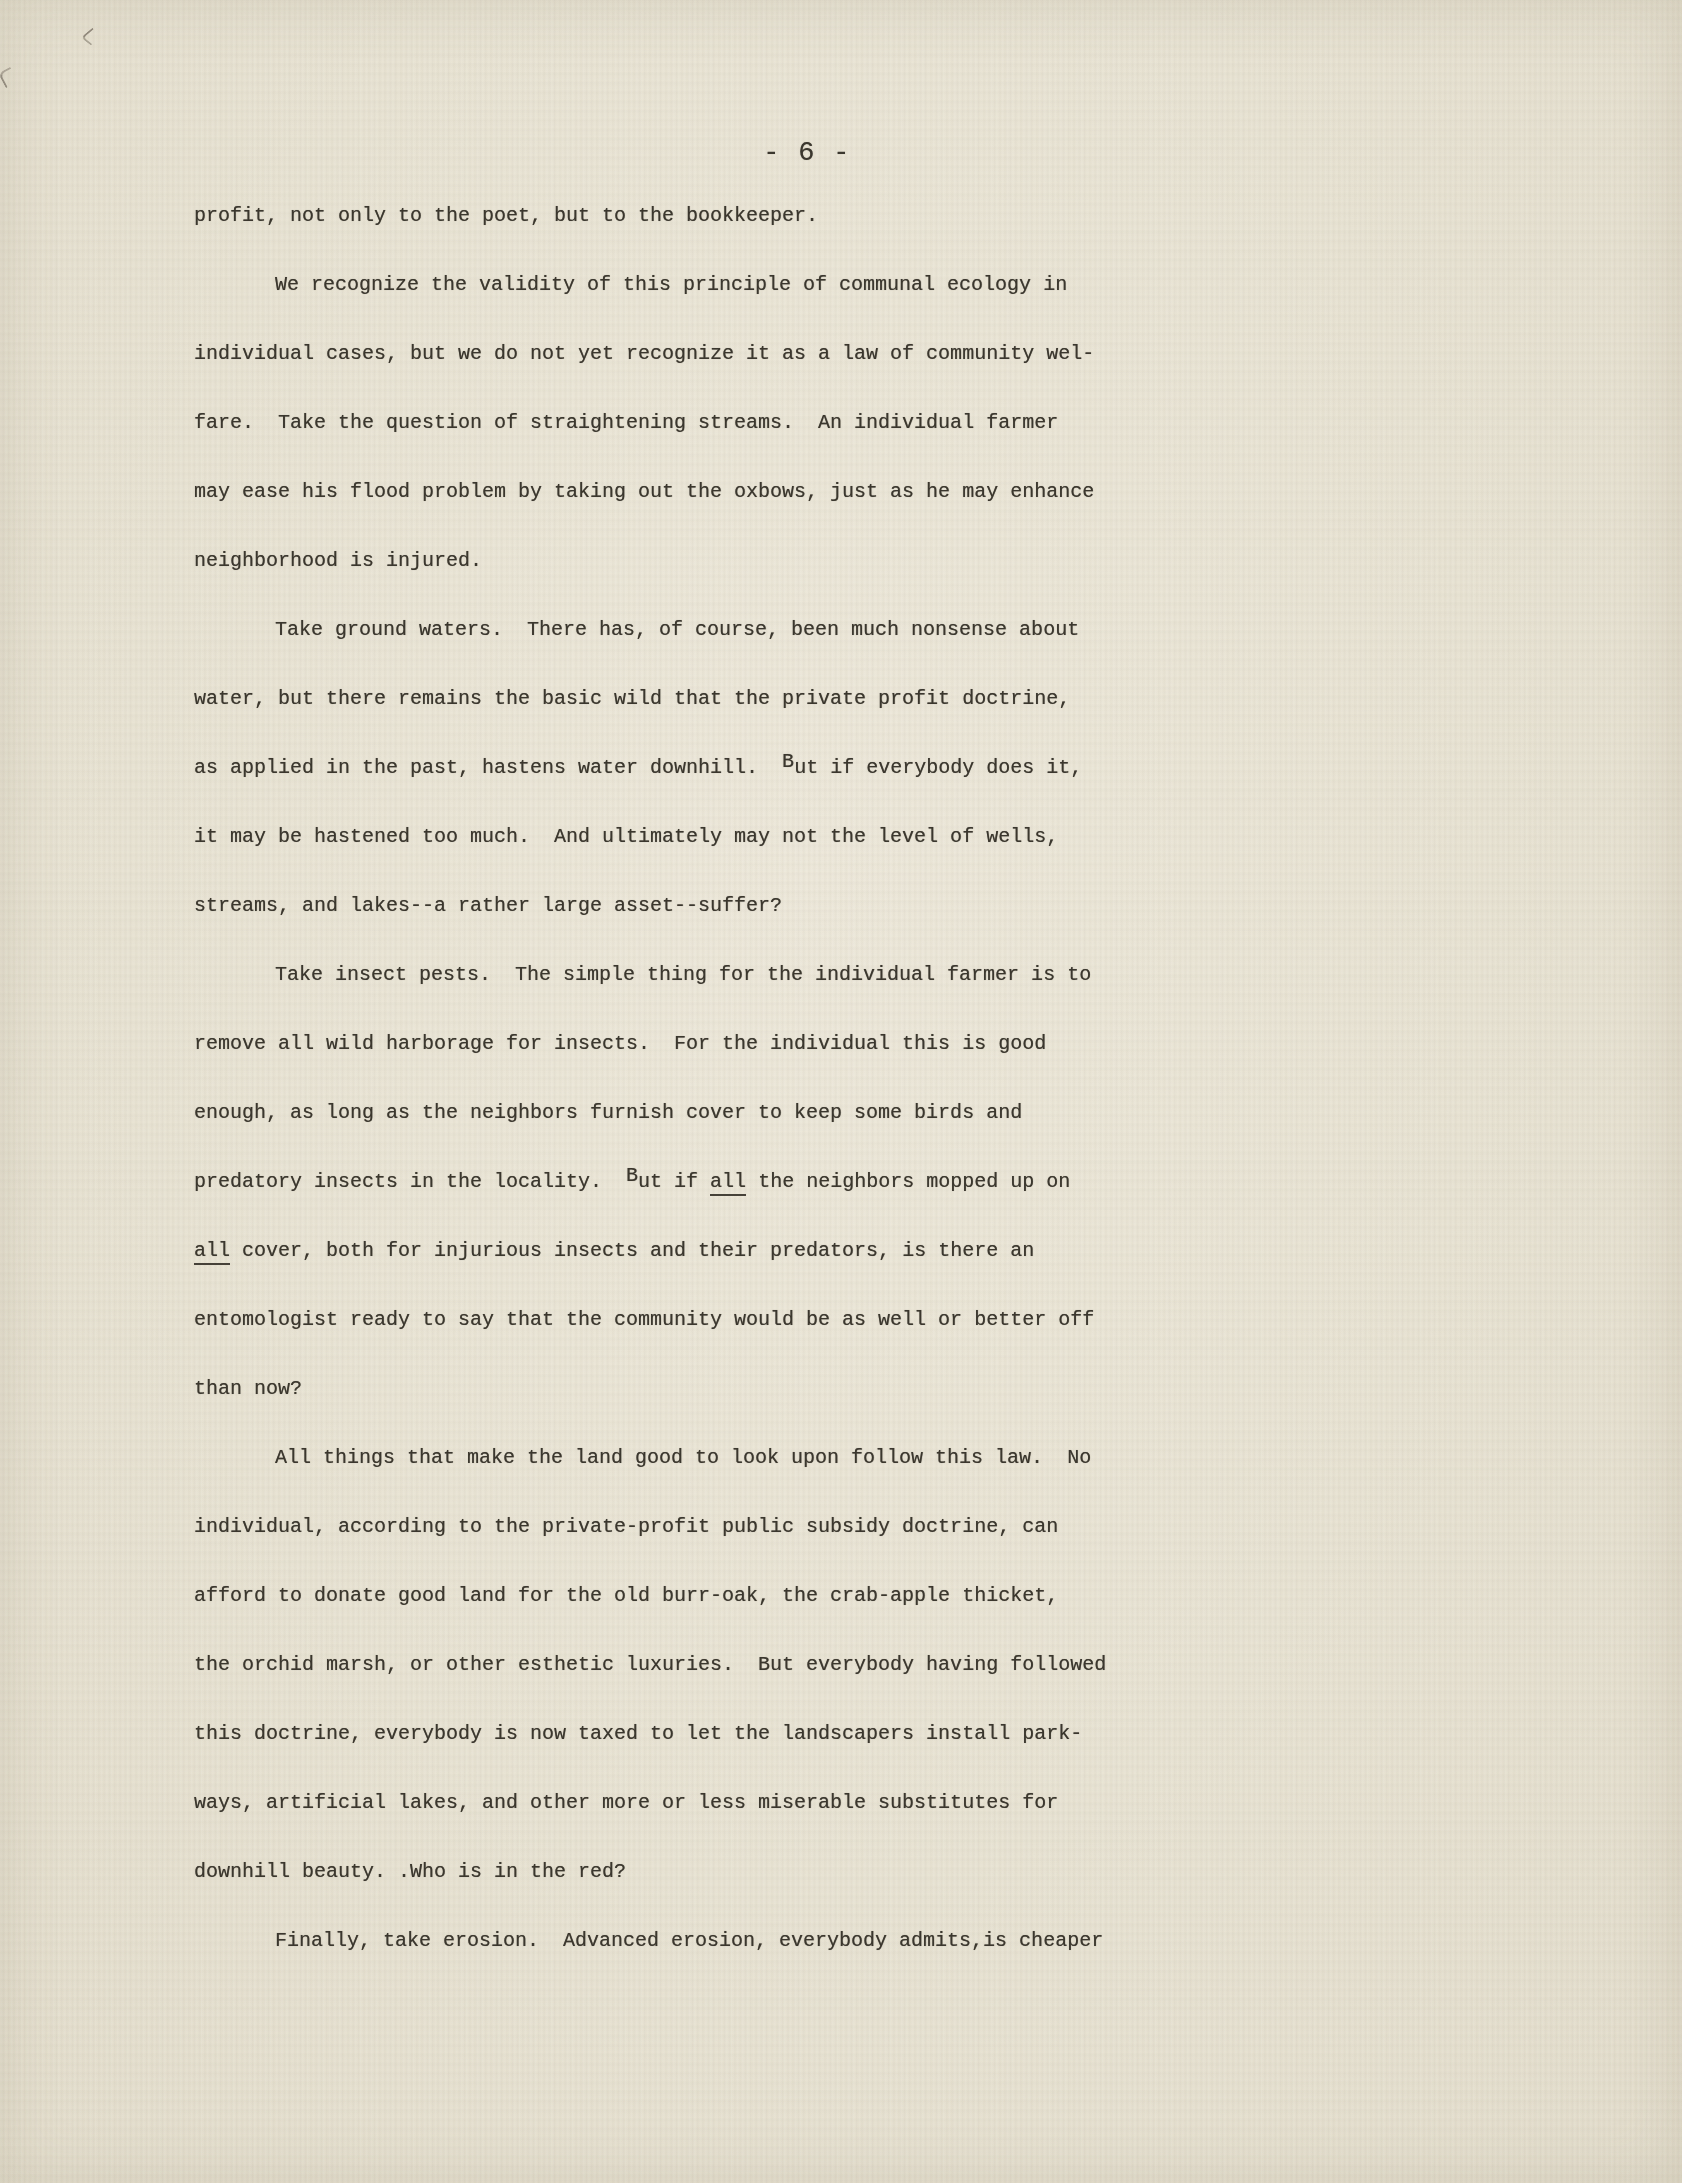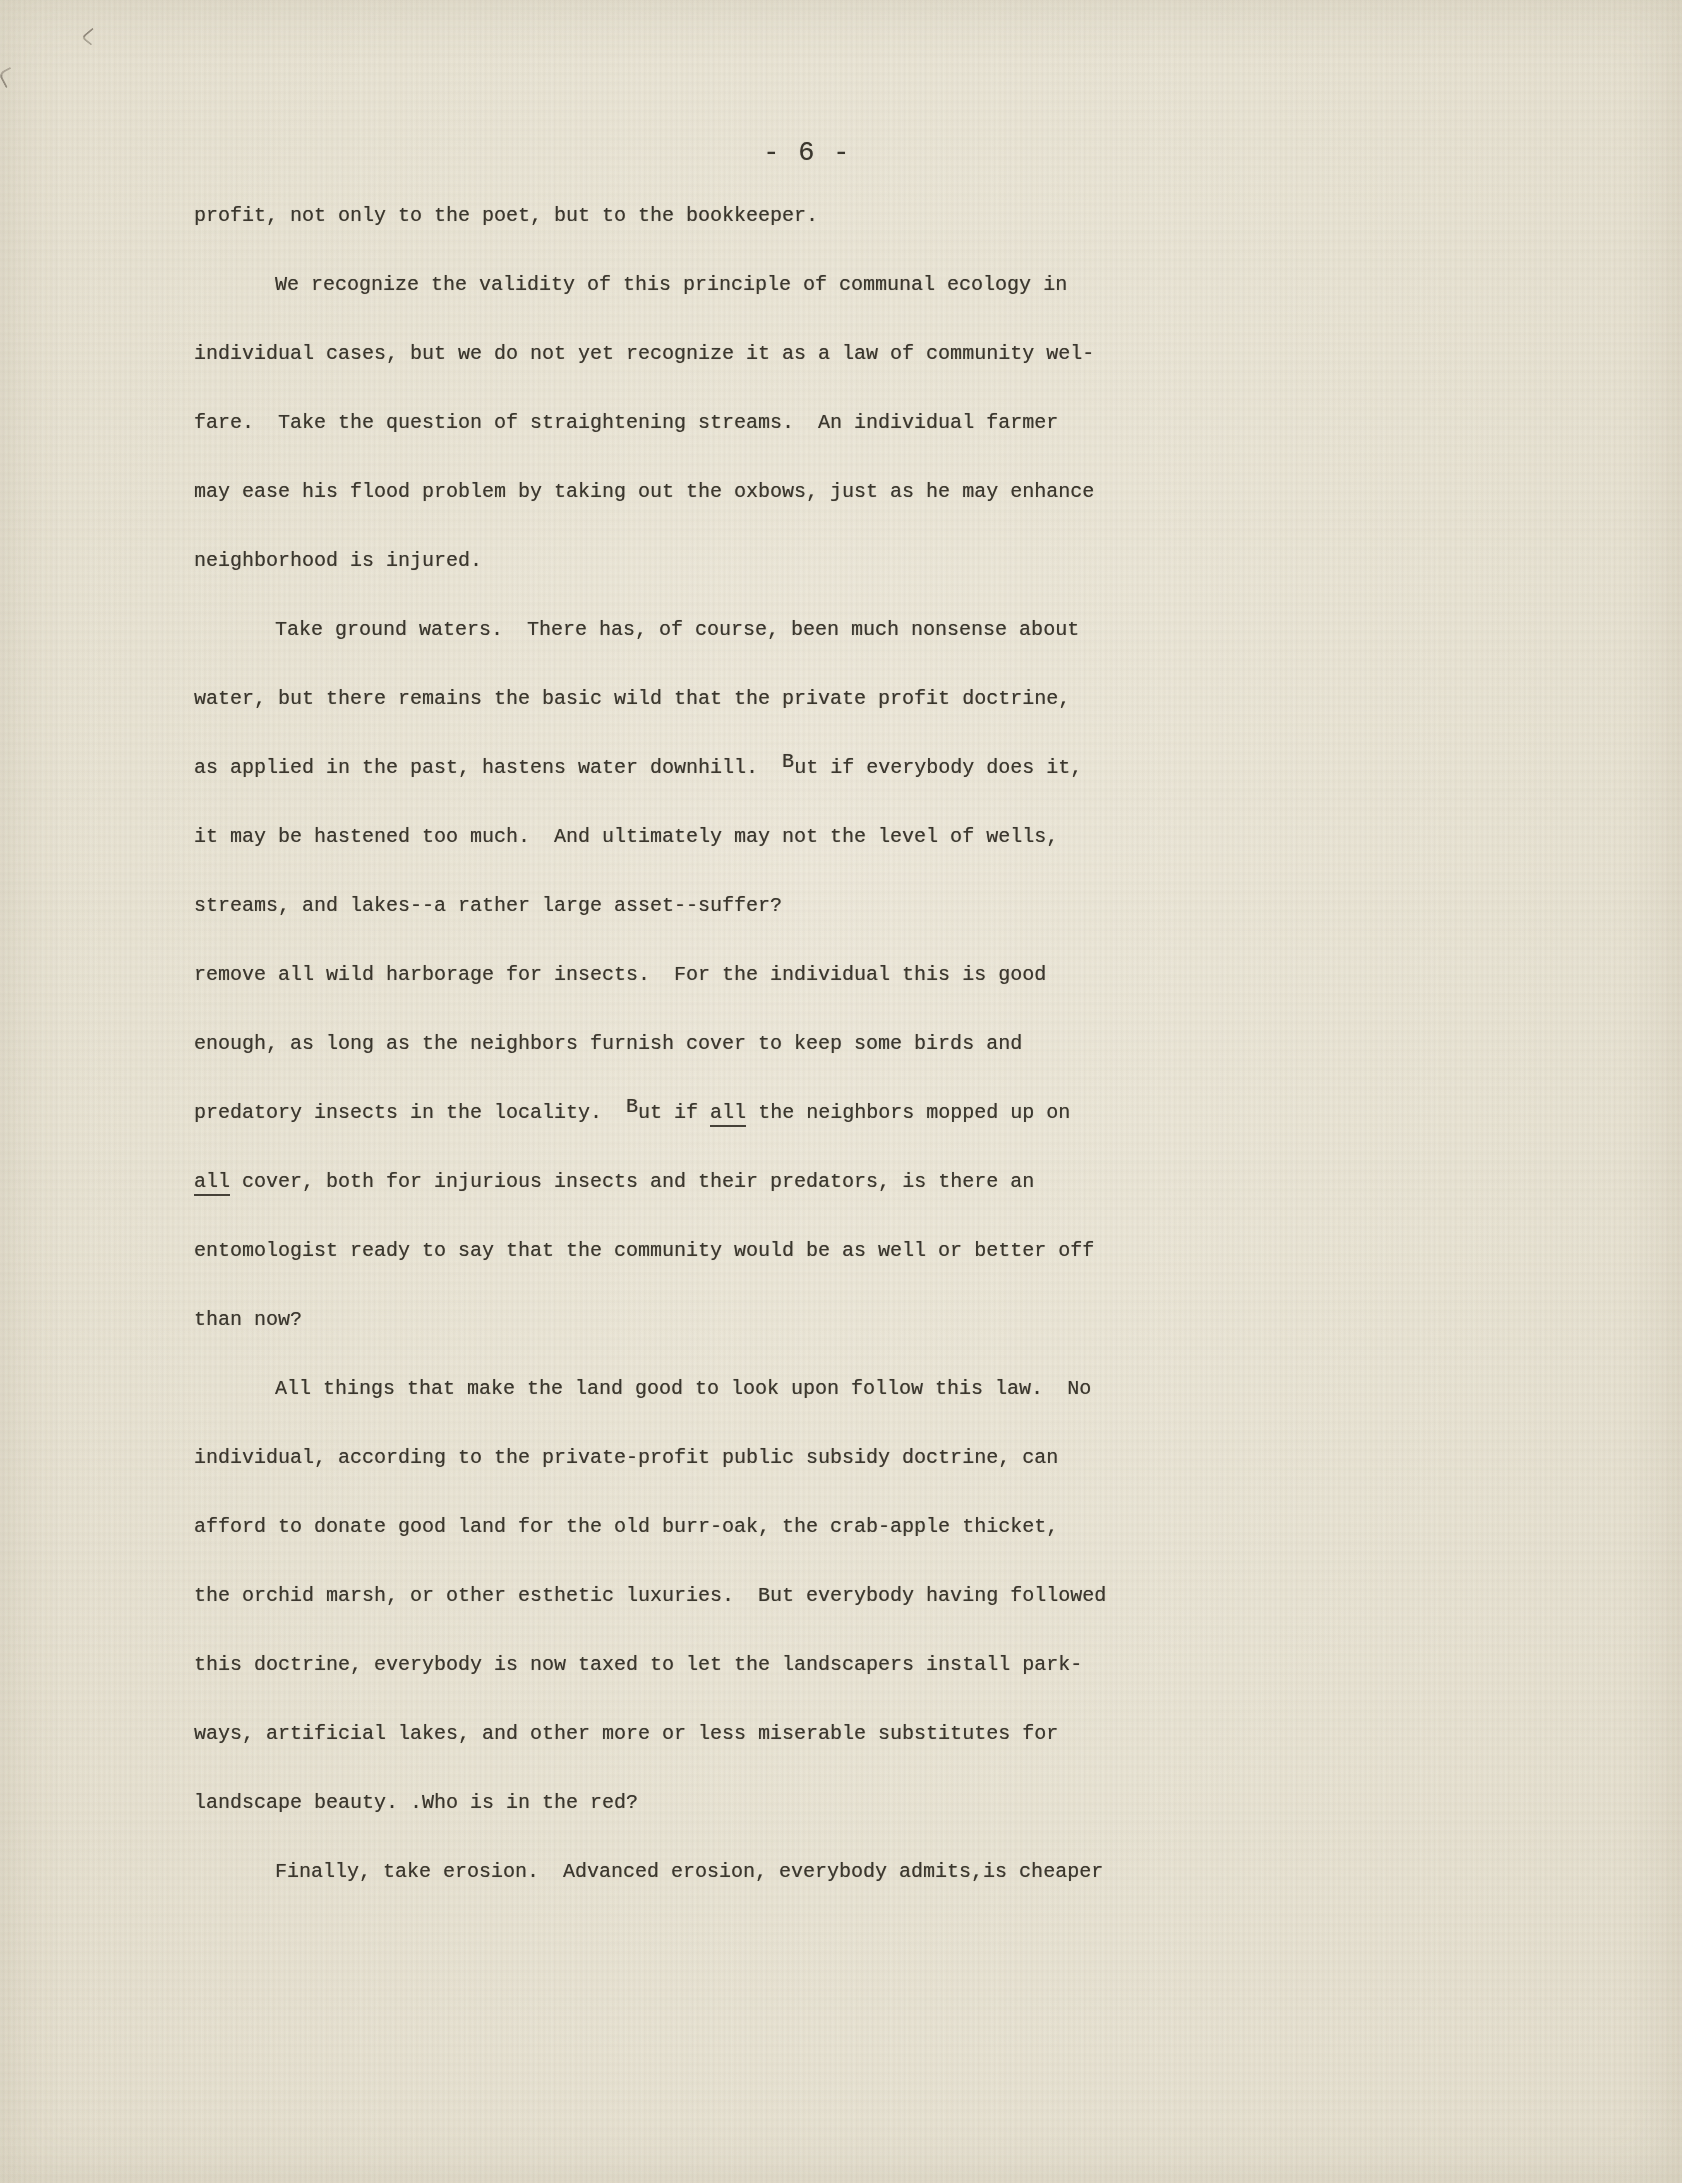--- a/index.html
+++ b/index.html
@@ -111,28 +111,29 @@
     <div class="line indent"><span>We recognize the validity of this principle of communal ecology in</span></div>
     <div class="line"><span>individual cases, but we do not yet recognize it as a law of community wel-</span></div>
     <div class="line"><span>fare.  Take the question of straightening streams.  An individual farmer</span></div>
     <div class="line"><span>may ease his flood problem by taking out the oxbows, just as he may enhance</span></div>
     <div class="line"><span>neighborhood is injured.</span></div>
     <div class="line indent"><span>Take ground waters.  There has, of course, been much nonsense about</span></div>
     <div class="line"><span>water, but there remains the basic wild that the private profit doctrine,</span></div>
     <div class="line"><span>as applied in the past, hastens water downhill.  </span><span class="sup">B</span><span>ut if everybody does it,</span></div>
     <div class="line"><span>it may be hastened too much.  And ultimately may not the level of wells,</span></div>
     <div class="line"><span>streams, and lakes--a rather large asset--suffer?</span></div>
+    <div class="line indent"><span>Take insect pests.  The simple thing for the individual farmer is to</span></div>
     <div class="line"><span>remove all wild harborage for insects.  For the individual this is good</span></div>
     <div class="line"><span>enough, as long as the neighbors furnish cover to keep some birds and</span></div>
     <div class="line"><span>predatory insects in the locality.  </span><span class="sup">B</span><span>ut if </span><span class="u">all</span><span> the neighbors mopped up on</span></div>
     <div class="line"><span class="u">all</span><span> cover, both for injurious insects and their predators, is there an</span></div>
     <div class="line"><span>entomologist ready to say that the community would be as well or better off</span></div>
     <div class="line"><span>than now?</span></div>
     <div class="line indent"><span>All things that make the land good to look upon follow this law.  No</span></div>
     <div class="line"><span>individual, according to the private-profit public subsidy doctrine, can</span></div>
     <div class="line"><span>afford to donate good land for the old burr-oak, the crab-apple thicket,</span></div>
     <div class="line"><span>the orchid marsh, or other esthetic luxuries.  But everybody having followed</span></div>
     <div class="line"><span>this doctrine, everybody is now taxed to let the landscapers install park-</span></div>
     <div class="line"><span>ways, artificial lakes, and other more or less miserable substitutes for</span></div>
-    <div class="line"><span>landscape beauty. .Who is in the red?</span></div>
+    <div class="line"><span>downhill beauty. .Who is in the red?</span></div>
     <div class="line indent"><span>Finally, take erosion.  Advanced erosion, everybody admits,is cheaper</span></div>
   </div>
 
 
 </body></html>

